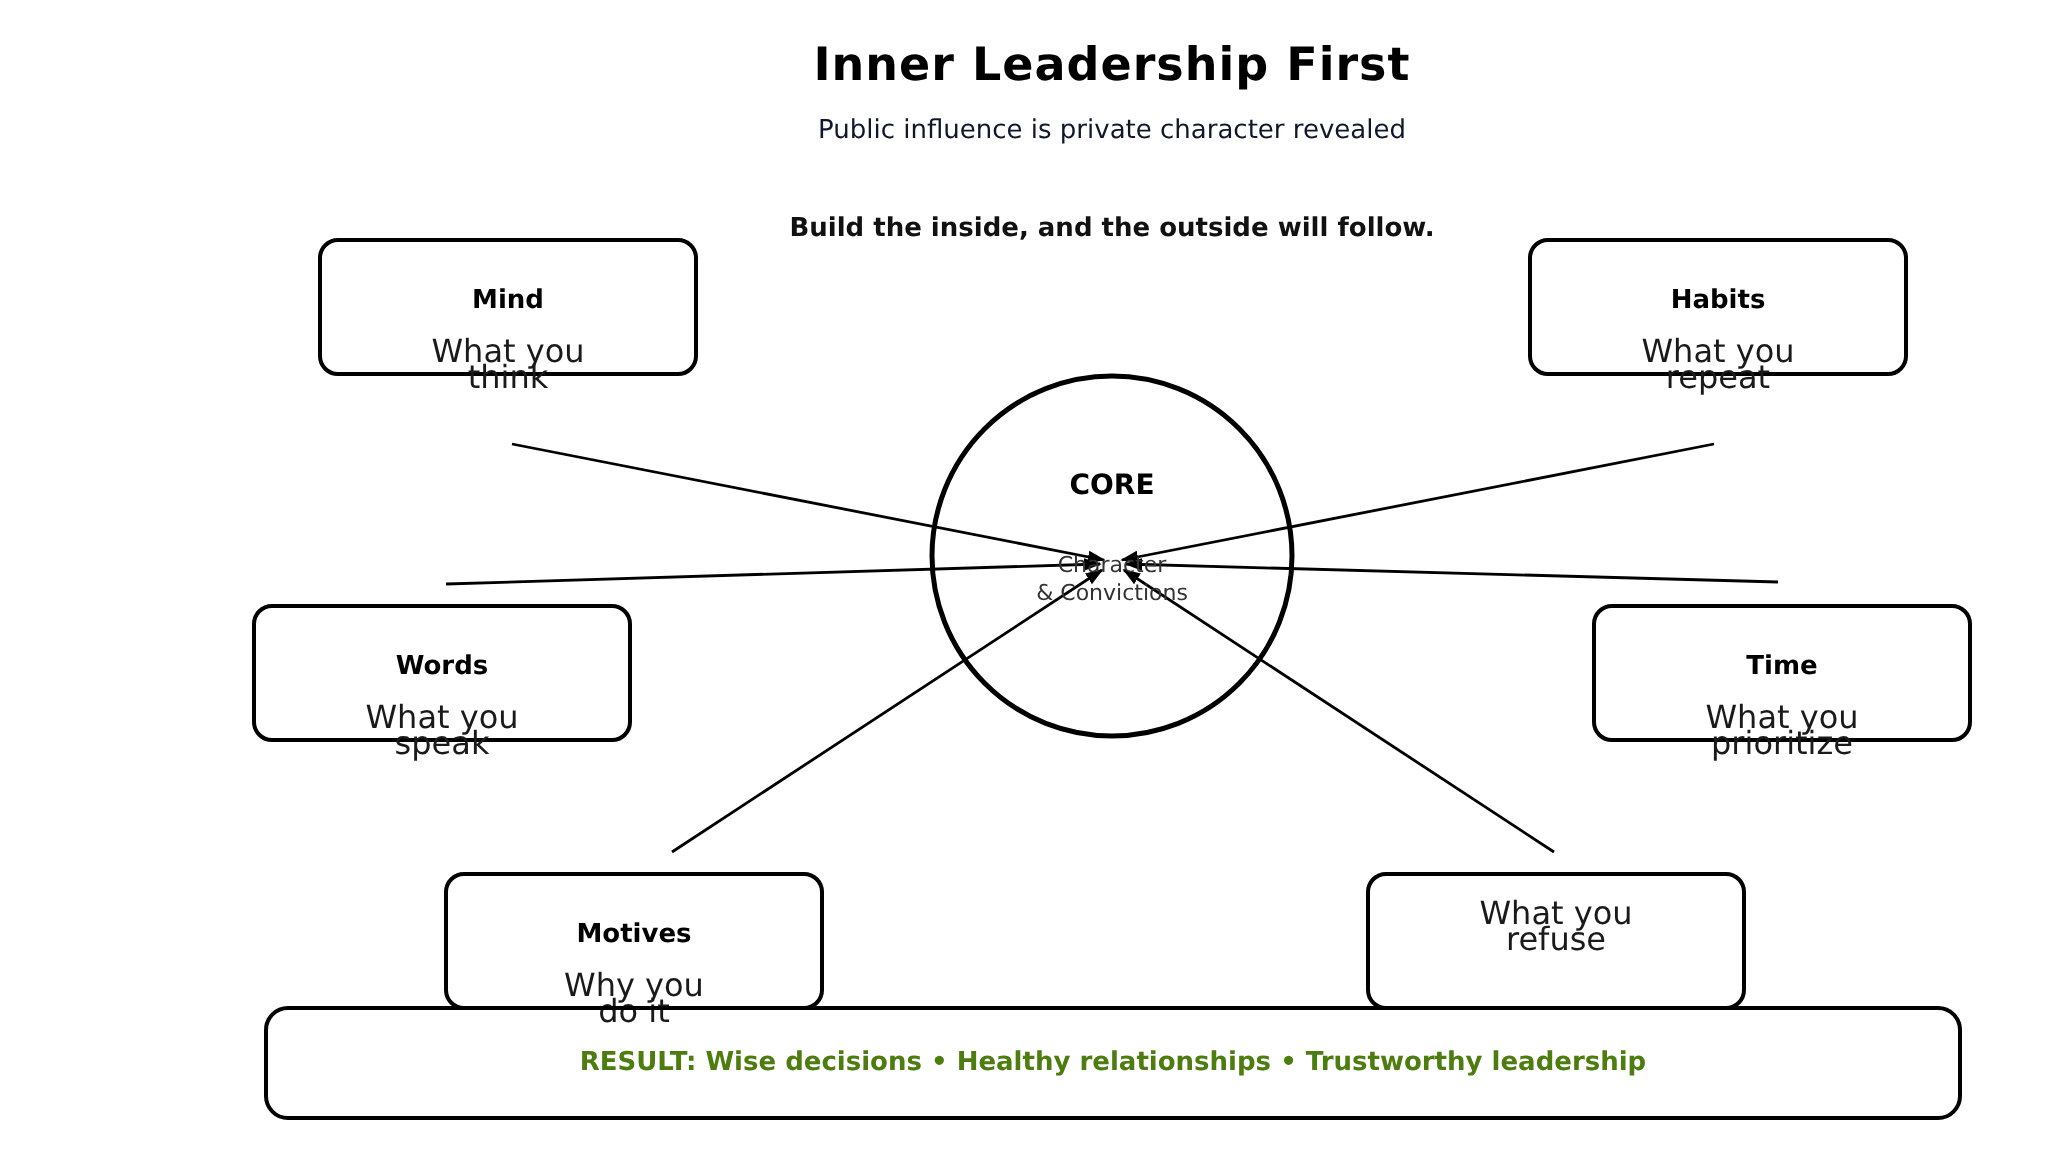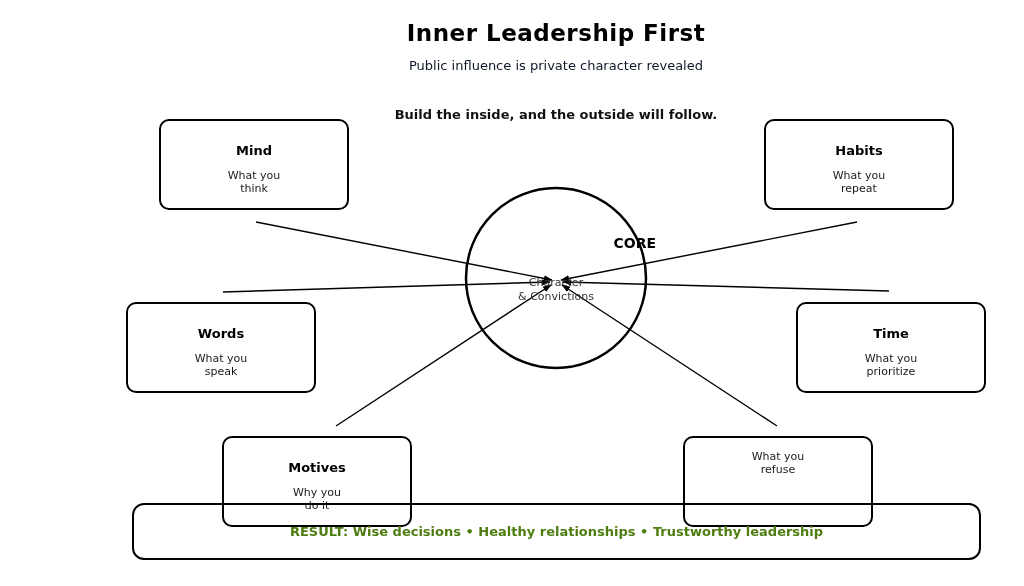--- a/index.html
+++ b/index.html
@@ -22,37 +22,37 @@
   .hdr-sub {
     position: absolute; left: 0; top: 58px; width: 100%;
     text-align: center; font-size: 13px; color: #0f172a; line-height: 15px;
   }
   .hdr-tag {
     position: absolute; left: 0; top: 107px; width: 100%;
     text-align: center; font-size: 13px; color: #111; line-height: 15px; font-weight: bold;
   }
 
   .node {
-    position: absolute; width: 190px; height: 91px;
+    position: absolute; width: 190px; height: 69px;
     background: #ffffff; border: 2px solid #000; border-radius: 10px;
     box-sizing: border-box; text-align: center; z-index: 2;
   }
   .node-title { margin-top: 23px; font-size: 13px; font-weight: bold; color: #000; line-height: 13px; }
-  .node-sub   { margin-top: 13px; font-size: 11px; line-height: 12.5px; color: #1a1a1a; white-space: pre-line; }
+  .node-sub   { margin-top: 13px; font-size: 16px; line-height: 12.5px; color: #1a1a1a; white-space: pre-line; }
 
   #box-mind       { left: 115px; top: 119px; }
   #box-habits     { left: 720px; top: 119px; }
   #box-words      { left:  82px; top: 302px; }
   #box-time       { left: 752px; top: 302px; }
   #box-motives    { left: 178px; top: 436px; }
   #box-boundaries { left: 639px; top: 436px; }
 
   .core-title {
     position: absolute; left: 412px; top: 236px; width: 200px;
-    text-align: right; font-size: 14px; font-weight: bold; color: #000;
+    text-align: center; font-size: 14px; font-weight: bold; color: #000;
     line-height: 15px; z-index: 3;
   }
   .core-sub {
     position: absolute; left: 412px; top: 276px; width: 200px;
     text-align: center; font-size: 11px; line-height: 14px; color: #333;
     white-space: pre-line; z-index: 3;
   }
 
   .result-box {
     position: absolute; left: 88px; top: 503px; width: 849px; height: 57px;

